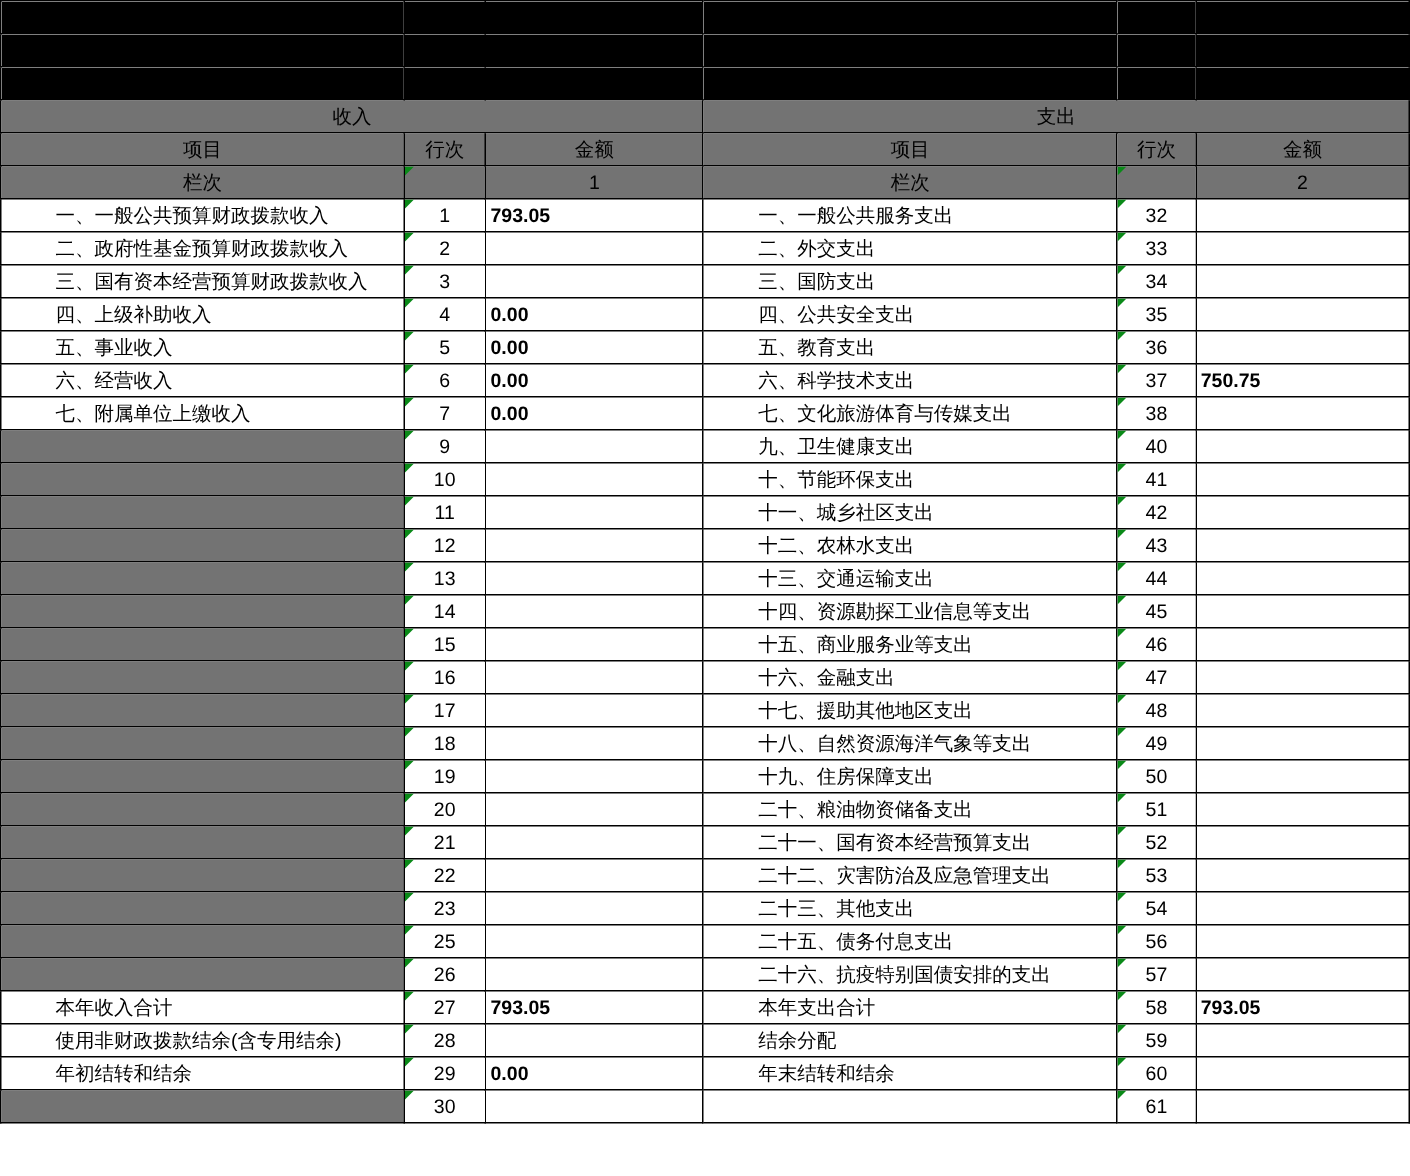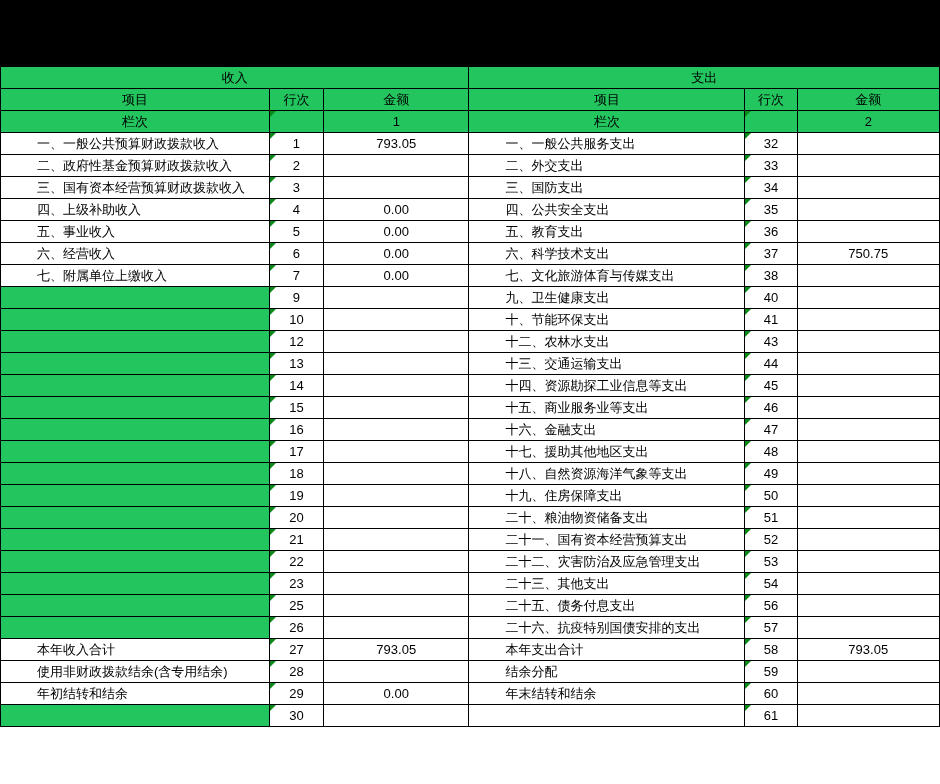--- a/index.html
+++ b/index.html
@@ -14,23 +14,23 @@
     border:1px solid #000;
     padding:0 3px;
     height:21px;
     line-height:21px;
     font-size:13px;
     overflow:hidden;
     white-space:nowrap;
     background:#fff;
   }
   .blackrow td{background:#000;border-color:#000;height:21px;}
-  .shade{background:#22c55e;}
+  .shade{background:#737373;}
   .c{text-align:center;}
-  .r{text-align:center;}
+  .r{text-align:left;font-weight:bold;}
   .l{text-align:left;padding-left:36px;}
   .b{font-weight:normal;}
   
   .mark{position:relative;}
   .mark:before{
     content:"";
     position:absolute;left:0;top:0;
     border-left:6px solid #0a8a18;
     border-bottom:6px solid transparent;
   }
@@ -173,20 +173,28 @@
         <tr>
           <td class="l shade"></td>
           <td class="c mark">10</td>
           <td class="r"></td>
           <td class="l">十、节能环保支出</td>
           <td class="c mark">41</td>
           <td class="r"></td>
         </tr>
         <tr>
           <td class="l shade"></td>
+          <td class="c mark">11</td>
+          <td class="r"></td>
+          <td class="l">十一、城乡社区支出</td>
+          <td class="c mark">42</td>
+          <td class="r"></td>
+        </tr>
+        <tr>
+          <td class="l shade"></td>
           <td class="c mark">12</td>
           <td class="r"></td>
           <td class="l">十二、农林水支出</td>
           <td class="c mark">43</td>
           <td class="r"></td>
         </tr>
         <tr>
           <td class="l shade"></td>
           <td class="c mark">13</td>
           <td class="r"></td>

